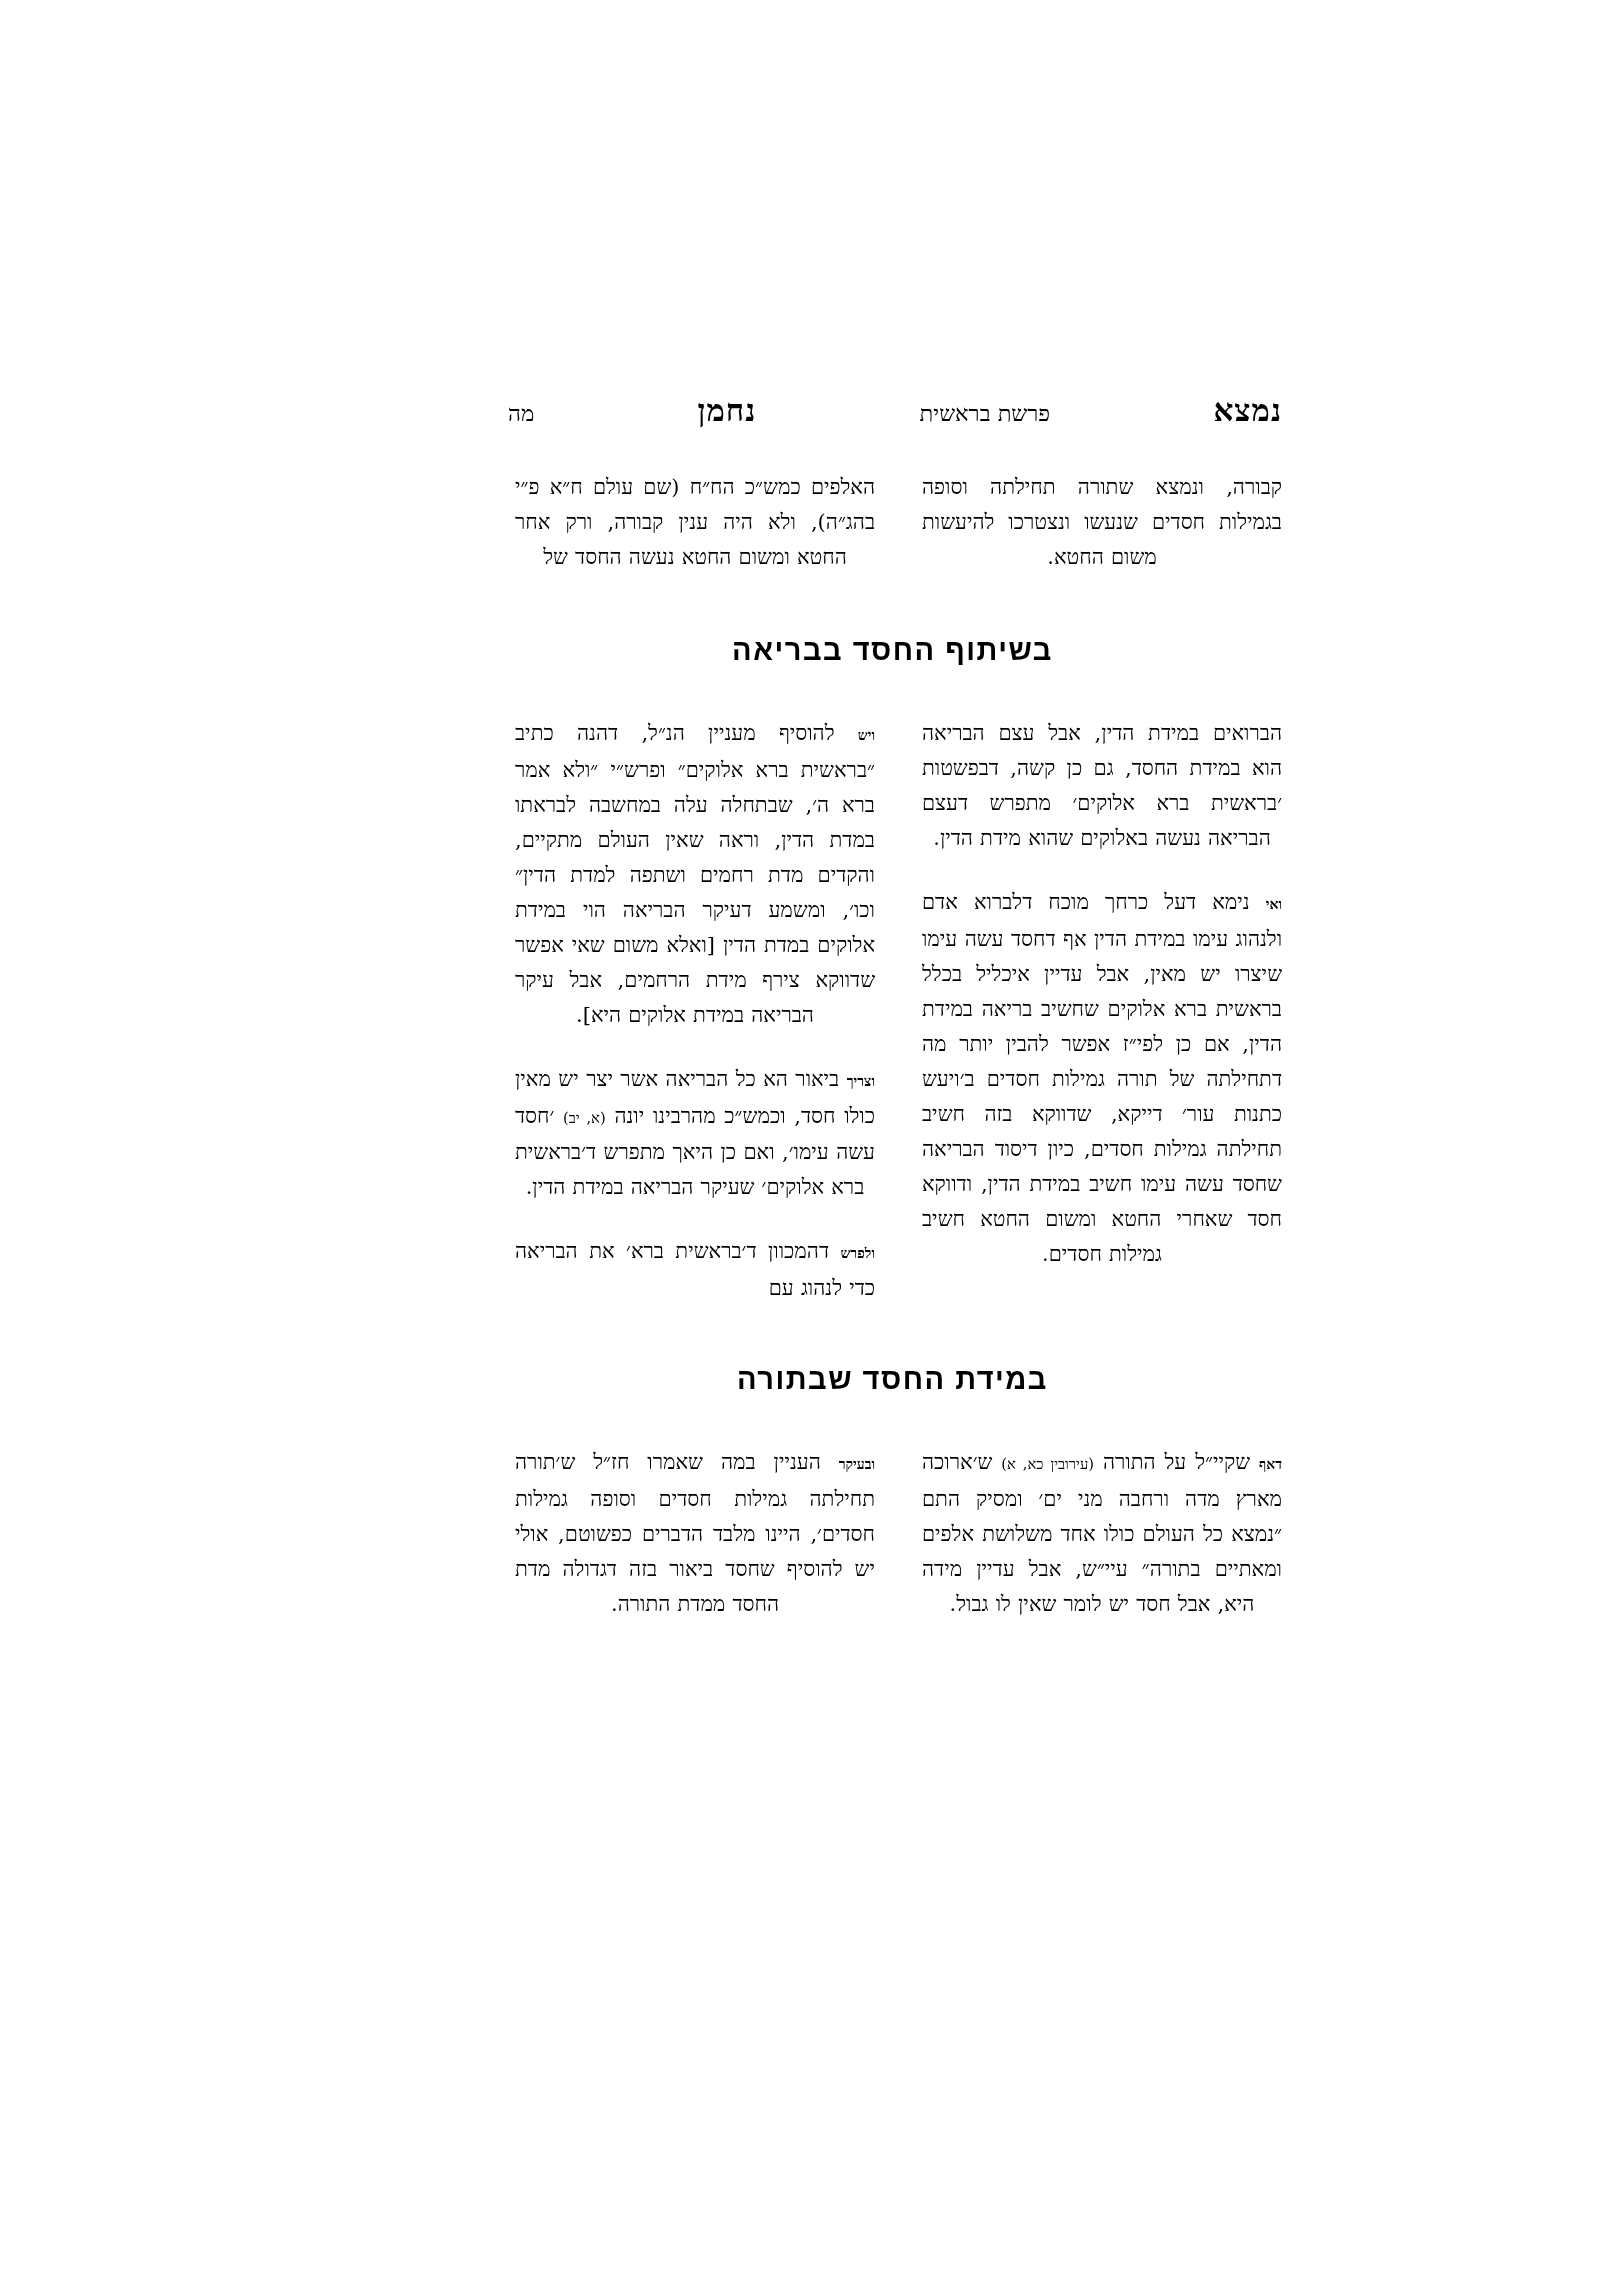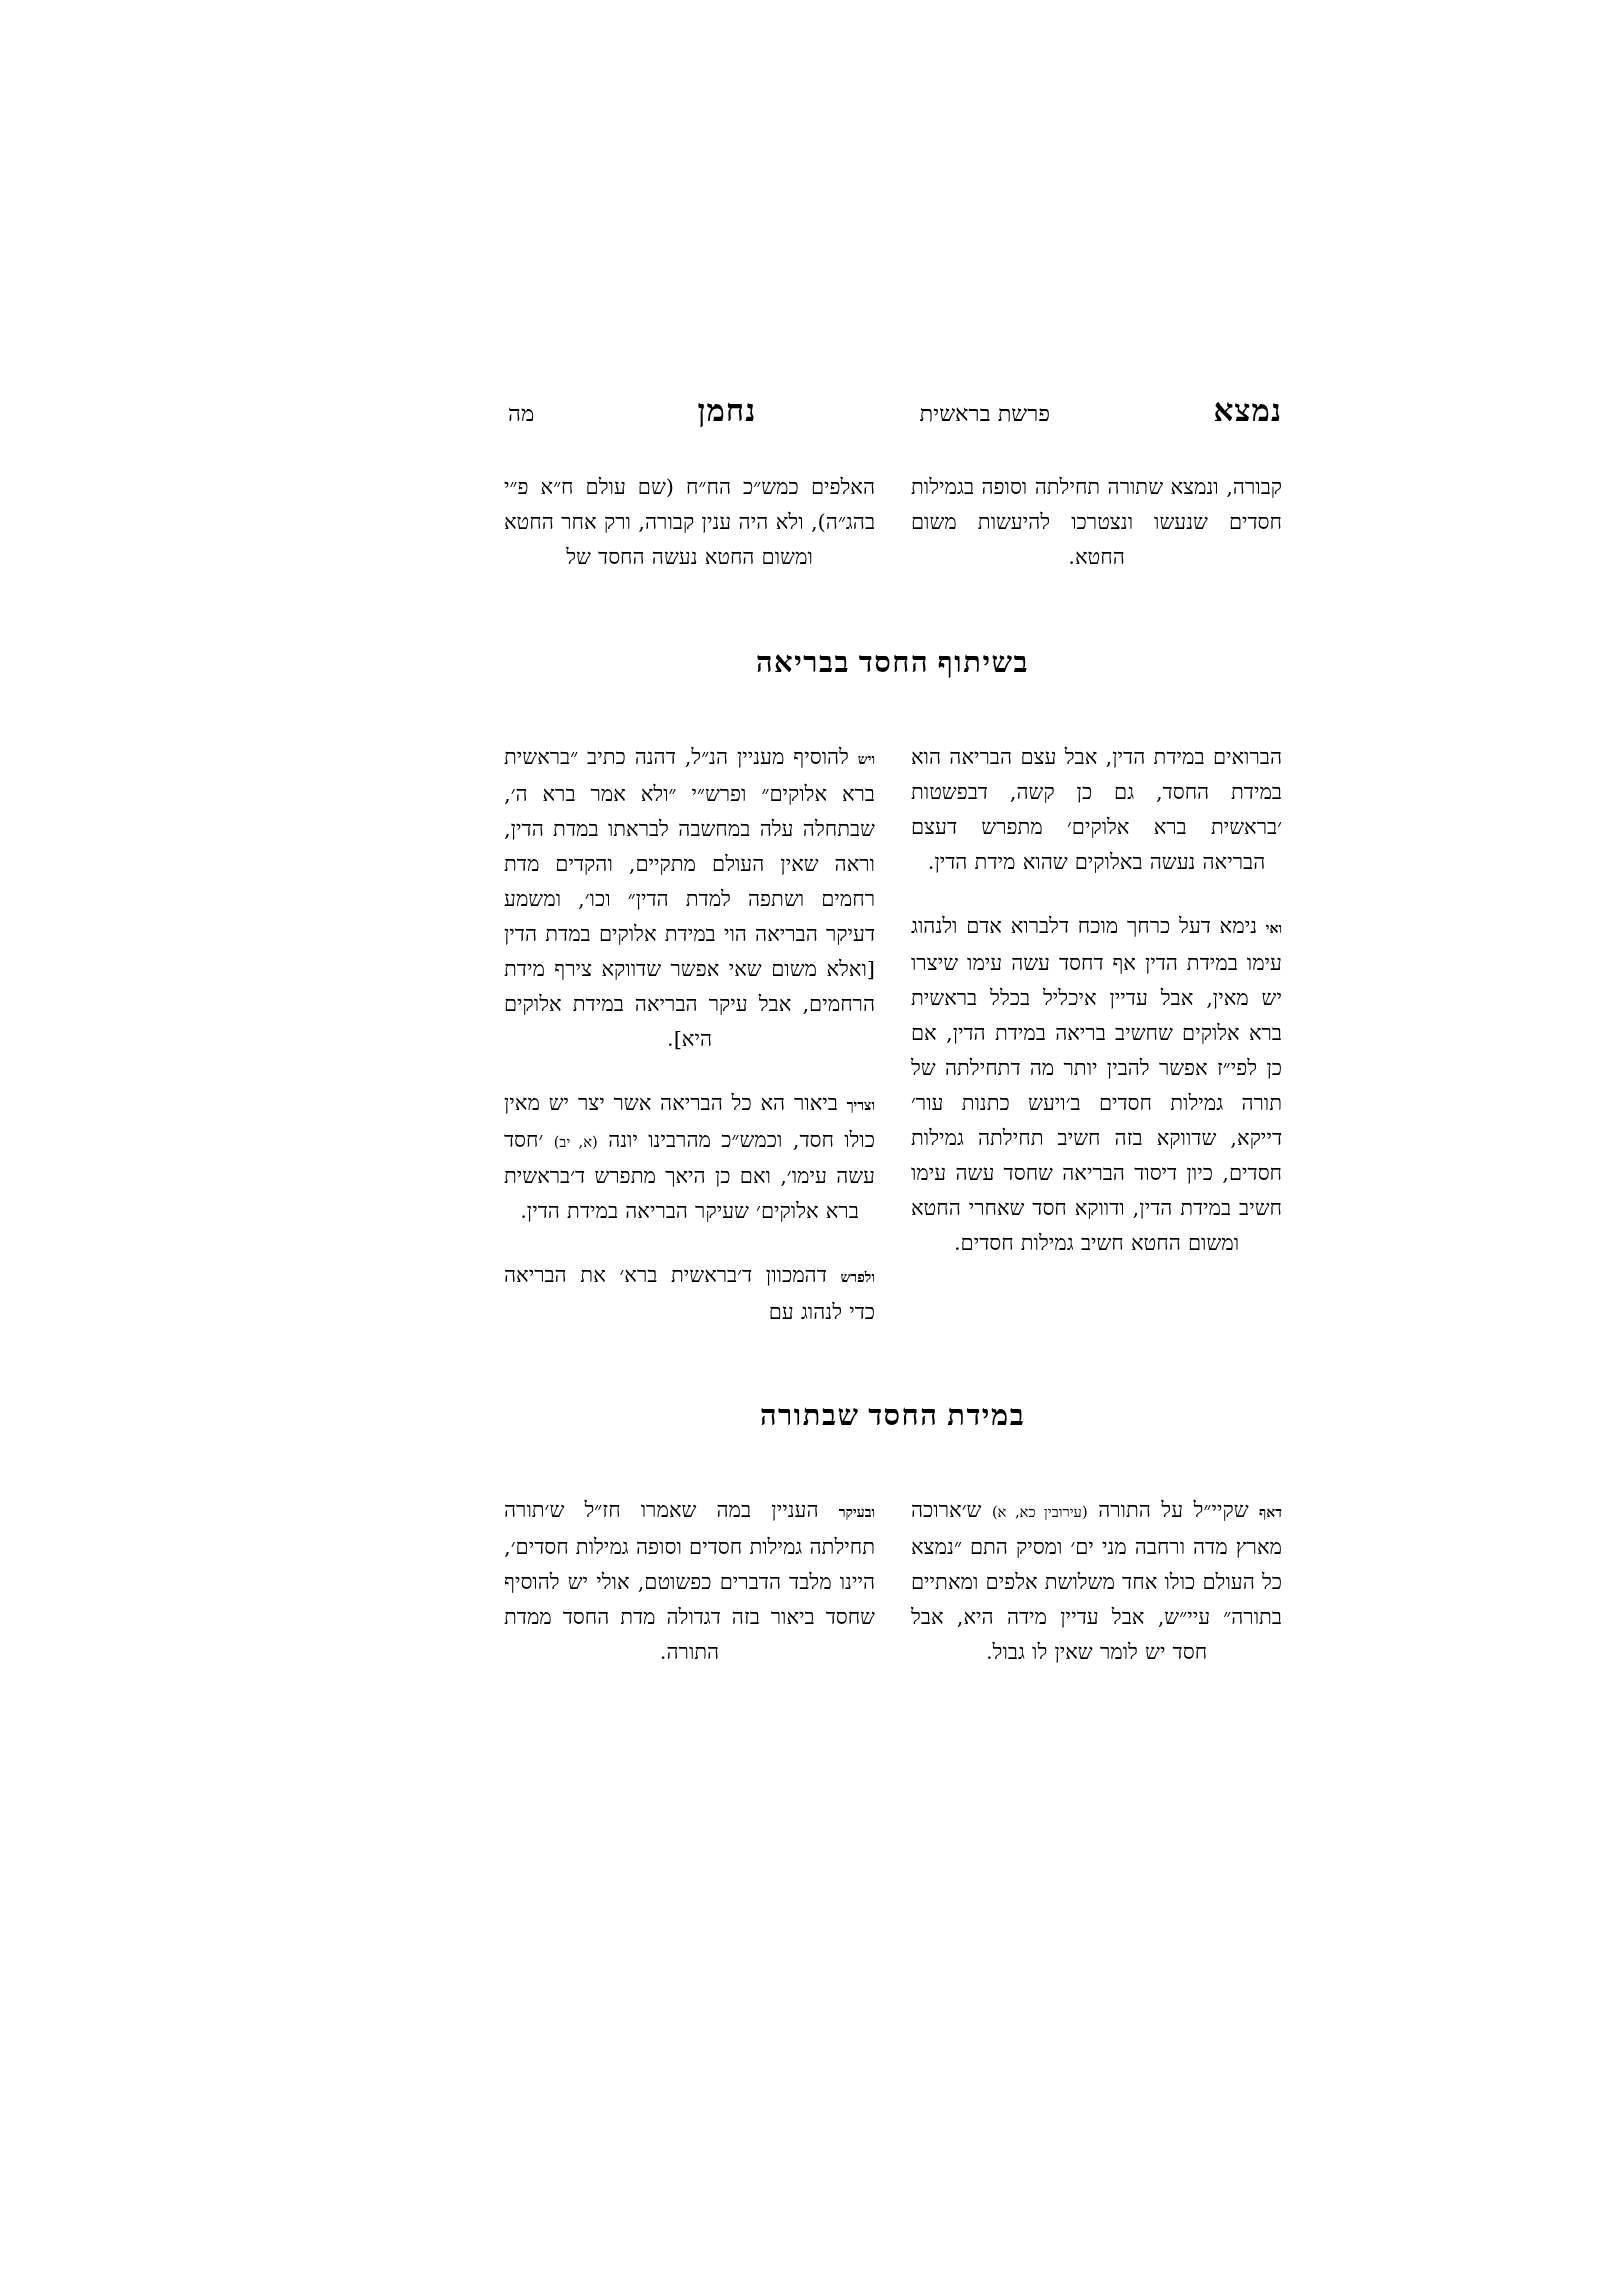--- a/index.html
+++ b/index.html
@@ -72,21 +72,21 @@
     display: flex;
     flex-direction: row-reverse;
     justify-content: space-between;
     direction: rtl;
   }
   .col {
     width: 372px;
   }
 
   p.para {
-    margin: 0 0 0 1px;
+    margin: 0 0 0 12px;
     font-family: "DejaVu Serif", "Liberation Serif", serif;
     font-size: 21px;
     line-height: 35px;
     text-align: justify;
     text-align-last: center;
     direction: rtl;
     word-spacing: 0.5px;
   }
   p.para + p.para {
     margin-top: 29px;
@@ -98,23 +98,23 @@
   .lead {
     font-weight: 700;
     font-size: 14px;
   }
   .ref {
     font-size: 14.7px;
   }
 
   
   h2.section-heading {
-    margin: 16px;
+    margin: 4px;
     padding: 0;
-    font-family: Liberation Serif, serif;
+    font-family: Liberation Sans, sans-serif;
     font-weight: 700;
     font-size: 29px;
     letter-spacing: 1.5px;
     text-align: center;
     direction: rtl;
   }
 
   .gap-before-heading { height: 55px; }
   .gap-after-heading  { height: 45px; }
 

